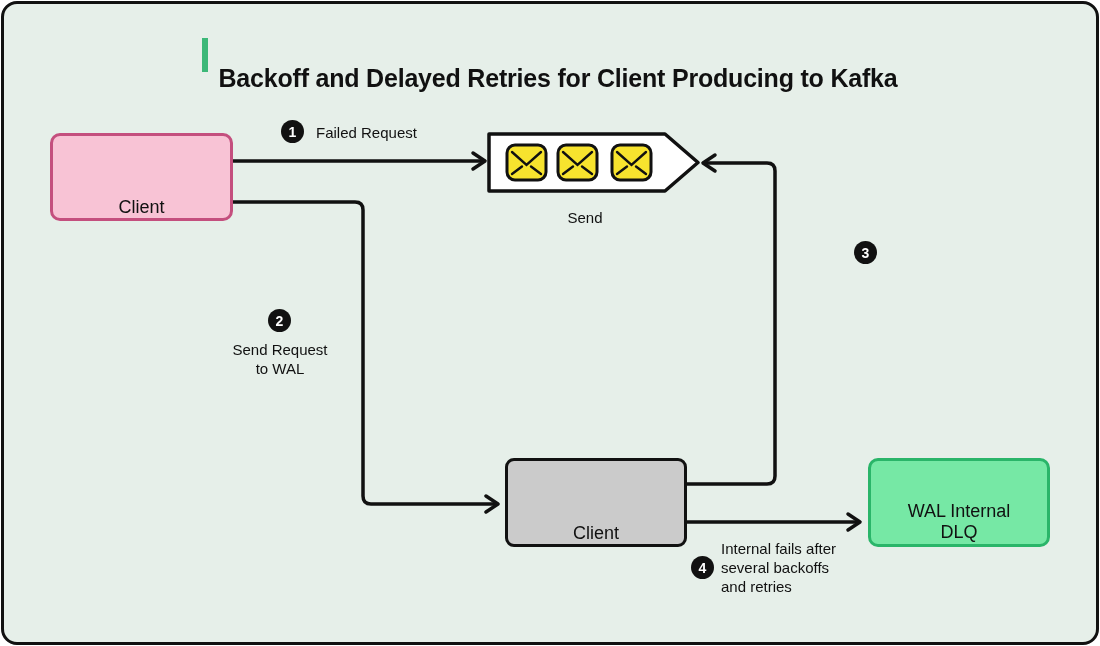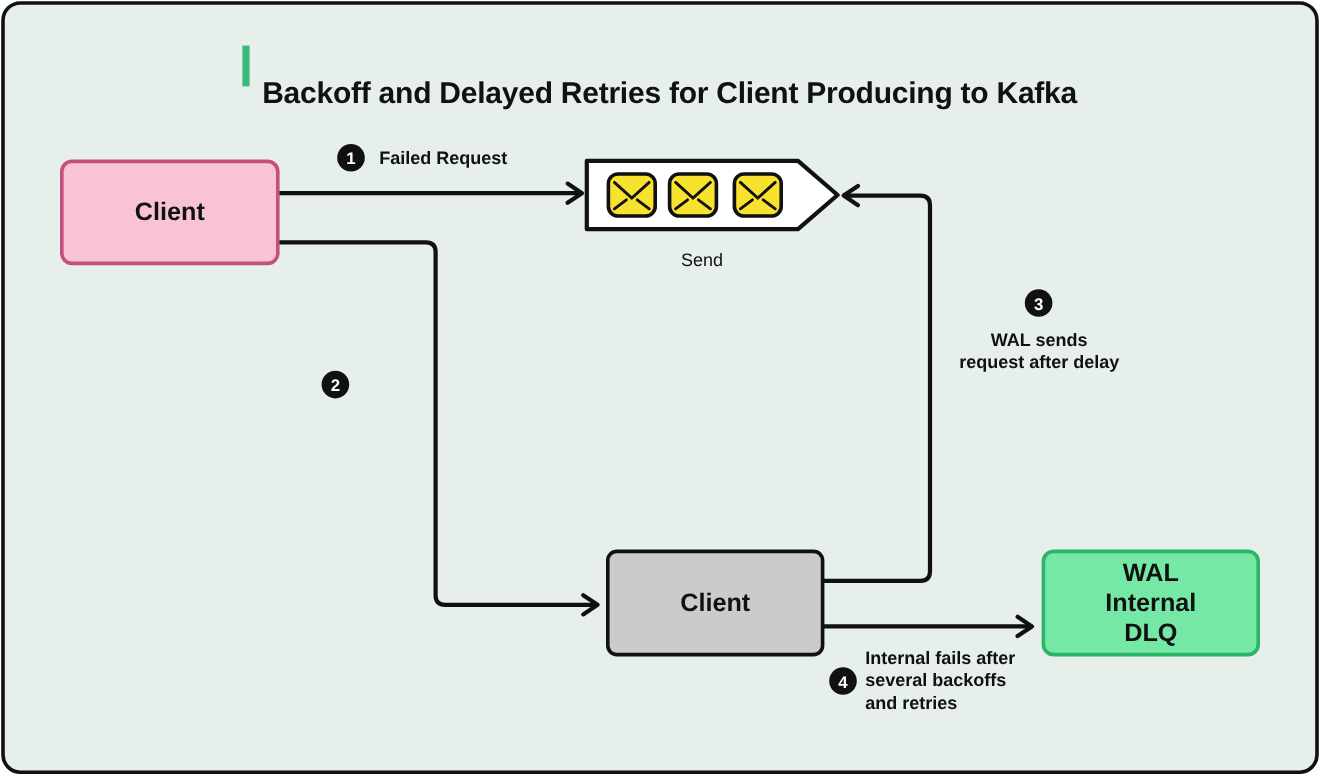--- a/index.html
+++ b/index.html
@@ -1,30 +1,30 @@
 <!DOCTYPE html>
 <html><head>
 <meta charset="utf-8">
 <style>
   html,body{margin:0;padding:0;background:#ffffff;}
   .page{position:relative;width:1100px;height:646px;font-family:"Liberation Sans",sans-serif;color:#111;}
   .canvas{position:absolute;left:1px;top:1px;width:1092px;height:638px;background:#e6efe9;border:3px solid #111;border-radius:16px;}
   .title-row{position:absolute;top:16px;left:0;width:100%;display:flex;justify-content:center;align-items:center;gap:10px;}
   .title-bar{width:6px;height:34px;background:#3cb878;}
   .title-text{font-size:25px;font-weight:700;letter-spacing:-0.2px;margin-top:48px;}
-  .node{position:absolute;display:flex;align-items:center;justify-content:center;text-align:center;font-size:21px;box-sizing:border-box;font-weight:bold;}
+  .node{position:absolute;display:flex;align-items:flex-end;justify-content:center;text-align:center;font-size:18px;box-sizing:border-box;}
   .node-client-source{left:50px;top:133px;width:183px;height:88px;background:#f8c3d5;border:3px solid #c44f7e;border-radius:10px;}
   .node-client-wal{left:505px;top:458px;width:182px;height:89px;background:#cbcbcb;border:3px solid #111;border-radius:9px;}
   .node-wal-dlq{left:868px;top:458px;width:182px;height:89px;background:#76e8a5;border:3px solid #2ab569;border-radius:10px;padding:0 27px;line-height:1.2;}
   .badge{position:absolute;width:23px;height:23px;border-radius:50%;background:#111;color:#fff;display:flex;align-items:center;justify-content:center;font-size:14px;font-weight:700;}
   .badge-1{left:281px;top:120px;}
   .badge-2{left:268px;top:309px;}
   .badge-3{left:854px;top:241px;}
   .badge-4{left:691px;top:556px;}
-  .step-label{position:absolute;font-size:15px;line-height:19px;white-space:pre-line;font-weight:bold;}
+  .step-label{position:absolute;font-size:15px;line-height:19px;white-space:pre-line;}
   .label-1{left:316px;top:123px;white-space:nowrap;}
   .label-2{left:200px;top:340px;width:160px;text-align:center;}
   .label-3{left:775px;top:274px;width:182px;text-align:center;}
   .label-4{left:721px;top:539px;width:170px;text-align:left;}
   .kafka-label{position:absolute;left:535px;top:209px;width:100px;text-align:center;font-size:15px;}
   svg.overlay{position:absolute;left:0;top:0;}
 </style>
 </head>
 <body>
 
@@ -88,22 +88,22 @@
   </div>
 
   <div class="node node-wal-dlq">
     <span>WAL Internal DLQ</span>
   </div>
 
   <div class="badge badge-1">1</div>
   <div class="step-label label-1">Failed Request</div>
 
   <div class="badge badge-2">2</div>
+  <div class="step-label label-2">Send Request
+to WAL</div>
 
   <div class="badge badge-3">3</div>
-  <div class="step-label label-3">WAL sends
-request after delay</div>
 
   <div class="badge badge-4">4</div>
   <div class="step-label label-4">Internal fails after
 several backoffs
 and retries</div>
 </div>
 
 </body></html>

